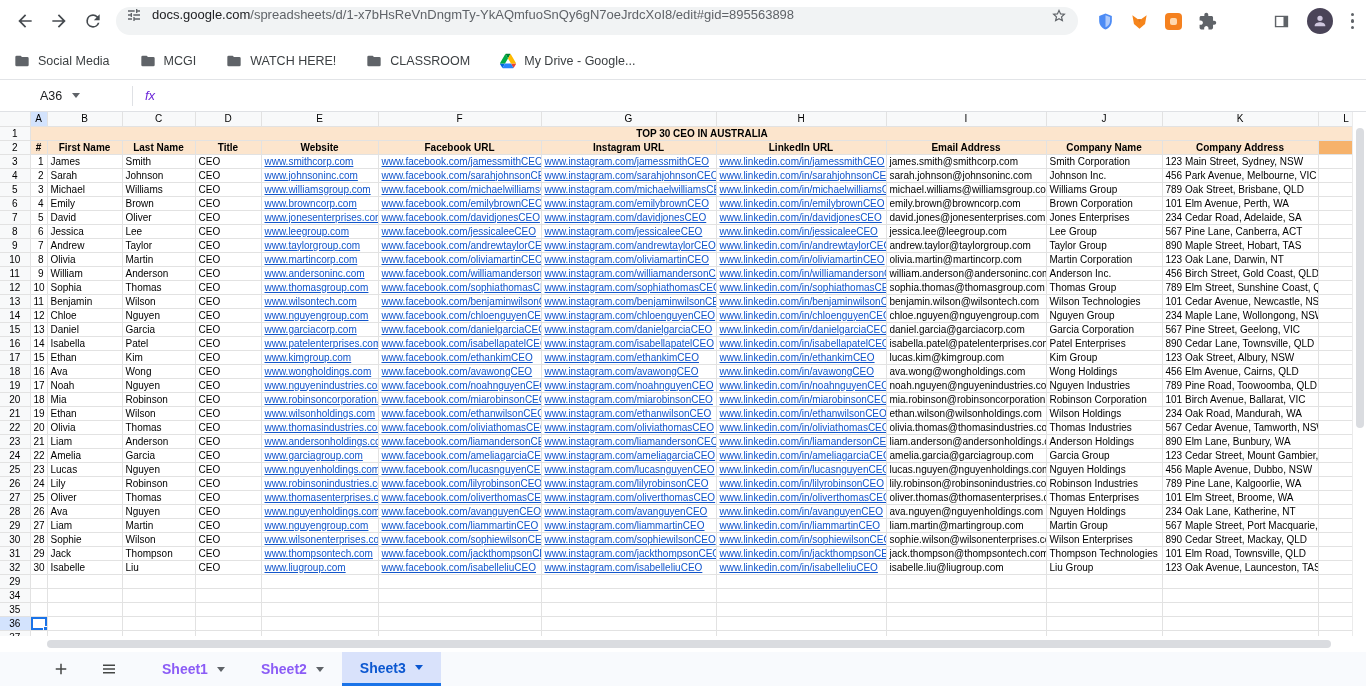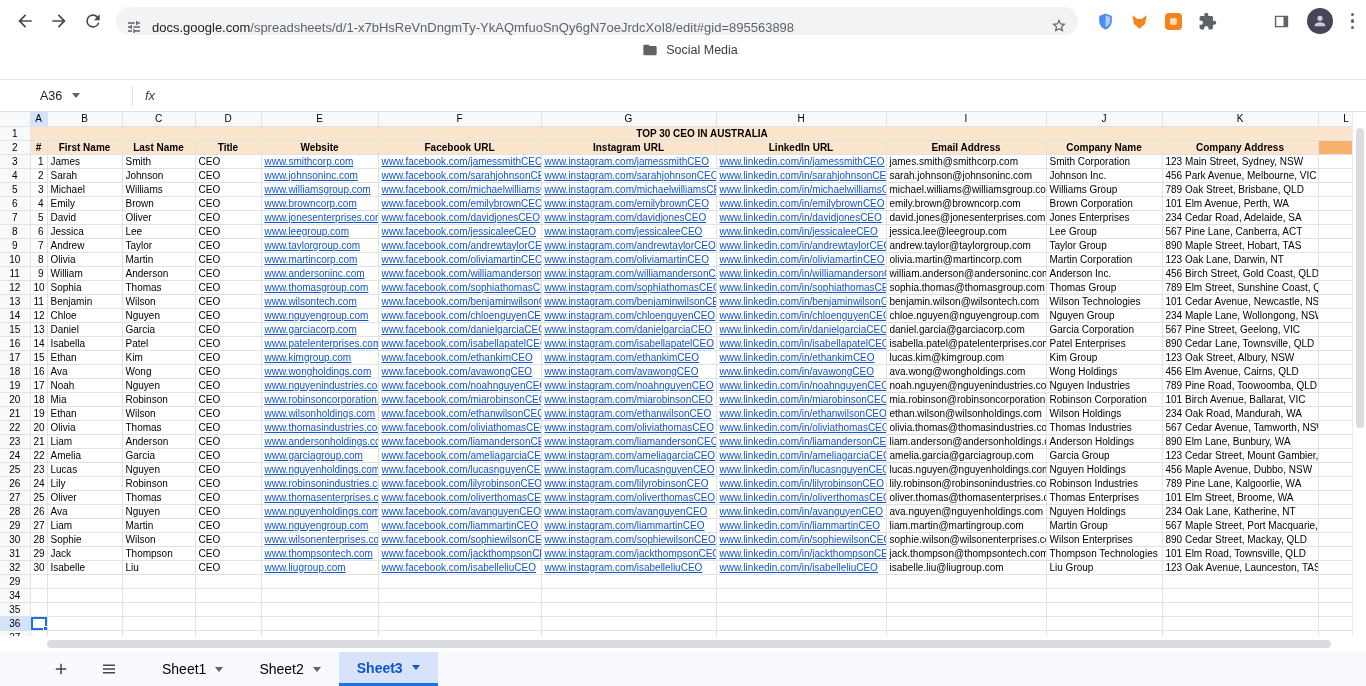--- a/index.html
+++ b/index.html
@@ -6,55 +6,55 @@
   html,body { width:1366px; height:686px; overflow:hidden; background:#fff;
               font-family:"Liberation Sans", sans-serif; }
 
   
   #toolbar { position:absolute; top:0; left:0; width:1366px; height:42px; background:#fff;
              display:flex; align-items:center; padding:0 8px; }
   .navbtn { width:34px; height:34px; border-radius:50%; display:flex; align-items:center;
             justify-content:center; flex:none; cursor:pointer; }
   .navbtn svg { width:20px; height:20px; fill:#454a4f; }
   #addressbar { flex:none; width:962px; height:28px; margin-left:6px; background:#f1f3f4;
-                border-radius:14px; display:flex; align-items:flex-end; padding:0 10px; }
+                border-radius:14px; display:flex; align-items:flex-start; padding:0 10px; }
   #addressbar .tune svg { width:16px; height:16px; fill:#5f6368; display:block; }
   .urltext { margin-left:10px; font-size:13px; white-space:nowrap; overflow:hidden; flex:1; }
   .urltext .dom { color:#202124; }
   .urltext .path { color:#5f6368; }
   .starbtn svg { width:18px; height:18px; display:block; }
   .extrow { display:flex; align-items:center; gap:12px; margin-left:16px; }
   .extbtn { width:22px; height:22px; display:flex; align-items:center; justify-content:center; cursor:pointer; }
   .extbtn svg { width:19px; height:19px; display:block; }
   .orangesq { width:17px; height:17px; border-radius:4px; background:#f5811f; position:relative; }
   .orangesq::after { content:""; position:absolute; inset:5px; background:#ffd9b0; border-radius:2px; }
   .rightrow { display:flex; align-items:center; gap:14px; margin-left:auto; }
   #avatar { width:26px; height:26px; border-radius:50%; background:#4a4458;
             display:flex; align-items:center; justify-content:center; cursor:pointer; }
   #avatar svg { width:16px; height:16px; fill:#cfc7de; }
   .dots { display:flex; flex-direction:column; gap:3px; cursor:pointer; padding:4px; }
   .dots i { width:3.5px; height:3.5px; border-radius:50%; background:#5f6368; display:block; }
 
   
   #bookmarks { position:absolute; top:42px; left:0; width:1366px; height:38px; background:#fff;
                border-bottom:1px solid #e2e4e7; display:flex; align-items:center;
-               padding-left:14px; gap:30px;flex-direction:column; }
+               padding-left:14px; gap:30px; }
   .bm { display:flex; align-items:center; gap:8px; cursor:pointer; }
   .bm svg { width:16px; height:16px; display:block; }
   .bm span { font-size:12.5px; color:#3c4043; white-space:nowrap; }
 
   
   #formulabar { position:absolute; top:80px; left:0; width:1366px; height:32px; background:#fff;
                 border-bottom:1px solid #dfe1e5; display:flex; align-items:center;padding-left:24px; }
   #namebox { width:96px; display:flex; align-items:center; padding-left:16px; cursor:pointer; }
   #namebox .nb { font-size:12.5px; color:#202124; }
   .caret { width:0; height:0; border-left:4px solid transparent; border-right:4px solid transparent;
            border-top:5px solid #5f6368; margin-left:10px; }
   .vdiv { width:1px; height:20px; background:#dfe1e5; margin:0 12px; }
-  #fxlabel { font-size:13px; font-style:italic; color:#404040; margin-right:26px; }
+  #fxlabel { font-size:13px; font-style:italic; color:#6d28d9; margin-right:26px; }
   #formulainput { flex:1; font-size:12px; color:#202124; }
 
   
   #gridwrap { position:absolute; top:112px; left:0; width:1352px; height:524px; overflow:hidden;
               background:#fff; }
   #grid-table { border-collapse:collapse; table-layout:fixed; width:1374px; }
   #grid-table tr { height:14px; }
   #grid-table td { height:14px; padding:0 3px; font-size:10px; line-height:13px;
                    white-space:nowrap; overflow:hidden; vertical-align:middle;
                    border-right:1px solid #e2e2e2; border-bottom:1px solid #e2e2e2; color:#000; }
@@ -80,21 +80,21 @@
             border-radius:4px; cursor:pointer; }
 
   
   #tabbar { position:absolute; top:652px; left:0; width:1366px; height:34px; background:#f8fafd;
             display:flex; align-items:stretch; }
   .tb-ico { width:34px; display:flex; align-items:center; justify-content:center; cursor:pointer; }
   .tb-ico svg { width:18px; height:18px; fill:#444746; }
   #addsheet { margin-left:44px; }
   #allsheets { margin-left:14px; margin-right:18px; }
   .sheettab { display:flex; align-items:center; gap:9px; padding:0 18px; font-size:14px;
-              color:#000000; cursor:pointer; }
+              color:#8b5cf6; cursor:pointer;font-weight:bold; }
   .sheettab .caret { margin-left:0; border-top-color:#5f6368; }
   .sheettab.active { background:#d9e2fb; color:#0b57d0; font-weight:bold;
                      border-bottom:3px solid #1a73e8; }
   .sheettab.active .caret { border-top-color:#0b57d0; }
 </style>
 </head>
 <body>
 
 <div id="toolbar">
   <div class="navbtn">

